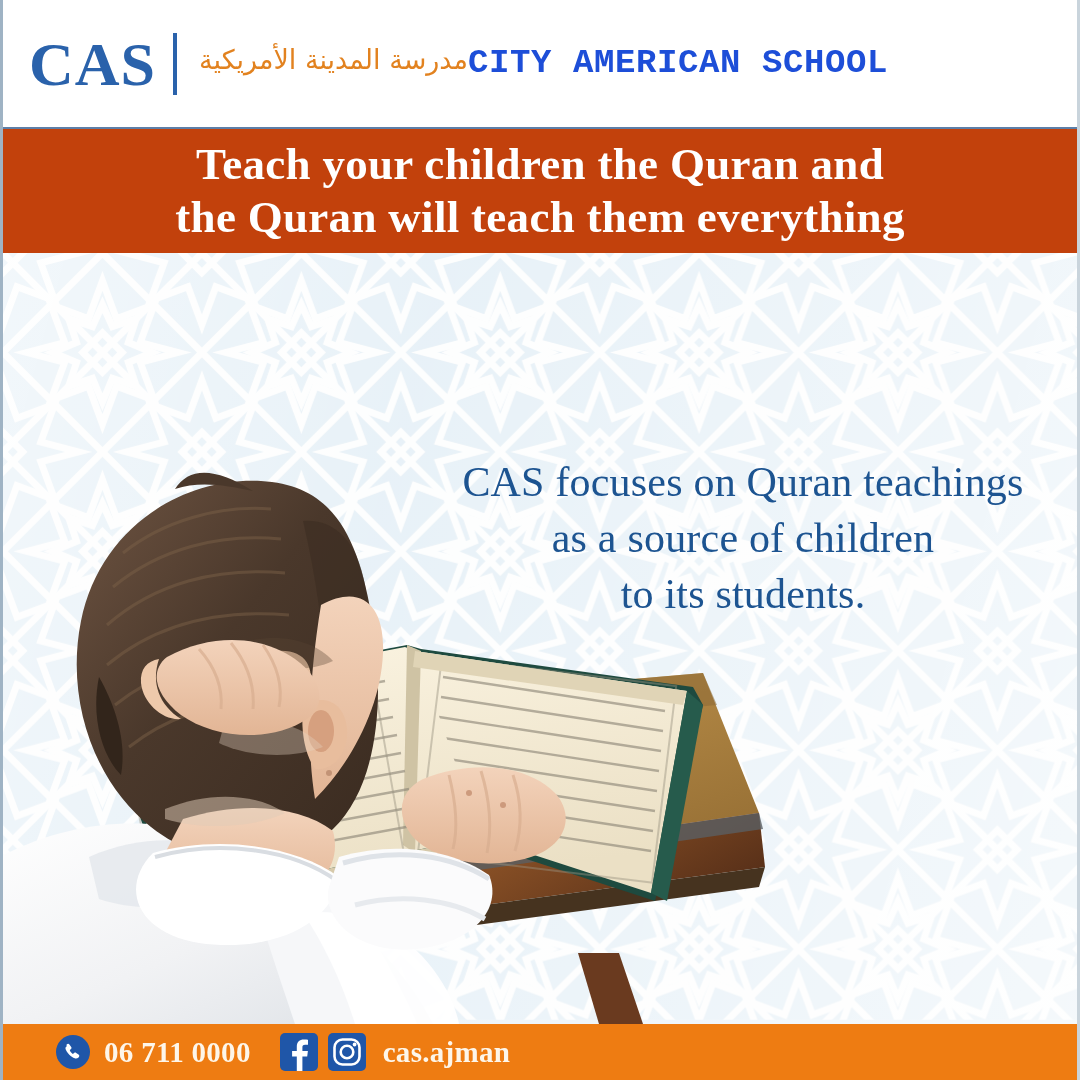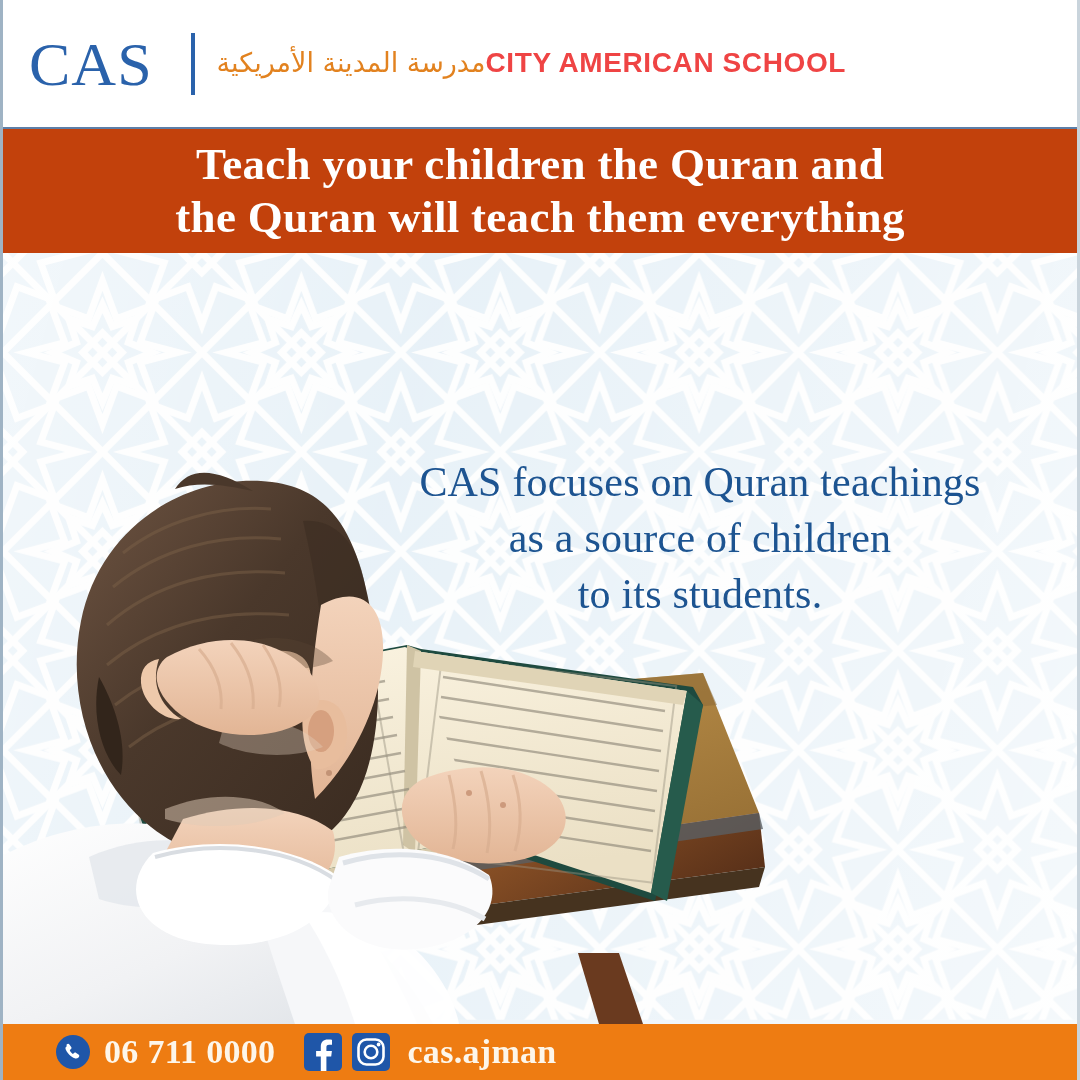--- a/index.html
+++ b/index.html
@@ -23,47 +23,47 @@
   .header {
     position:absolute; left:0; top:0;
     width:100%; height:127px;
     background:#ffffff;
     display:flex; align-items:center;
     padding-left:26px;
   }
   .logo { display:flex; align-items:center; }
   .logo-cas {
     font-family:"Liberation Serif", serif;
-    font-weight:400;
+    font-weight:700;
     font-size:62px;
     letter-spacing:1px;
     color:#2a62ab;
     line-height:1;
-    padding-right:38px;
+    padding-right:17px;
   }
   .logo-rule {
     width:4px; height:62px;
     background:#2a62ab;
     margin-right:22px;
   }
   .logo-words { display:flex; flex-direction:row; justify-content:center; }
   .logo-ar {
     direction:rtl;
     font-family:"DejaVu Sans", sans-serif;
     font-size:27px;
     color:#e2821f;
     line-height:1.12;
     letter-spacing:0px;
     white-space:nowrap;
   }
   .logo-en {
-    font-family:Liberation Sans, sans-serif;
+    font-family:Liberation Mono, monospace;
     font-weight:700;
-    font-size:28px;
-    color:#ef4444;
+    font-size:34px;
+    color:#1d4ed8;
     letter-spacing:0.6px;
     line-height:1.1;
     white-space:nowrap;
   }
 
   
   .banner {
     position:absolute; left:0; top:127px;
     width:100%; height:126px;
     background:#c2410c;
@@ -95,21 +95,21 @@
   }
   .body-fade {
     position:absolute; inset:0;
     background:linear-gradient(105deg, rgba(255,255,255,0.55) 0%, rgba(255,255,255,0.20) 35%, rgba(255,255,255,0.45) 75%, rgba(255,255,255,0.62) 100%);
     pointer-events:none;
   }
 
   
   .copy {
     position:absolute;
-    left:367px; top:455px;
+    left:410px; top:455px;
     width:660px;
     text-align:center;
     color:#1d5491;
     font-family:"Liberation Serif", serif;
     font-size:42px;
     line-height:1.33;
     letter-spacing:0.2px;
   }
   .copy div { white-space:nowrap; }
 
@@ -128,21 +128,21 @@
     display:flex; align-items:center;
     padding-left:52px;
   }
   .fitem { display:flex; align-items:center; }
   .fitem + .fitem { margin-left:28px; }
   .ficon { flex:0 0 auto; display:block; margin-right:13px; }
   .ftext {
     color:#fdf6ea;
     font-family:"Liberation Serif", serif;
     font-weight:700;
-    font-size:34px;
+    font-size:29px;
     letter-spacing:0.3px;
     white-space:nowrap;
   }
   .social-pair { display:flex; align-items:center; }
   .social-pair .ficon { margin-right:8px; }
   .social-pair .sp-last { margin-right:16px; }
 </style>
 </head>
 <body>
 

